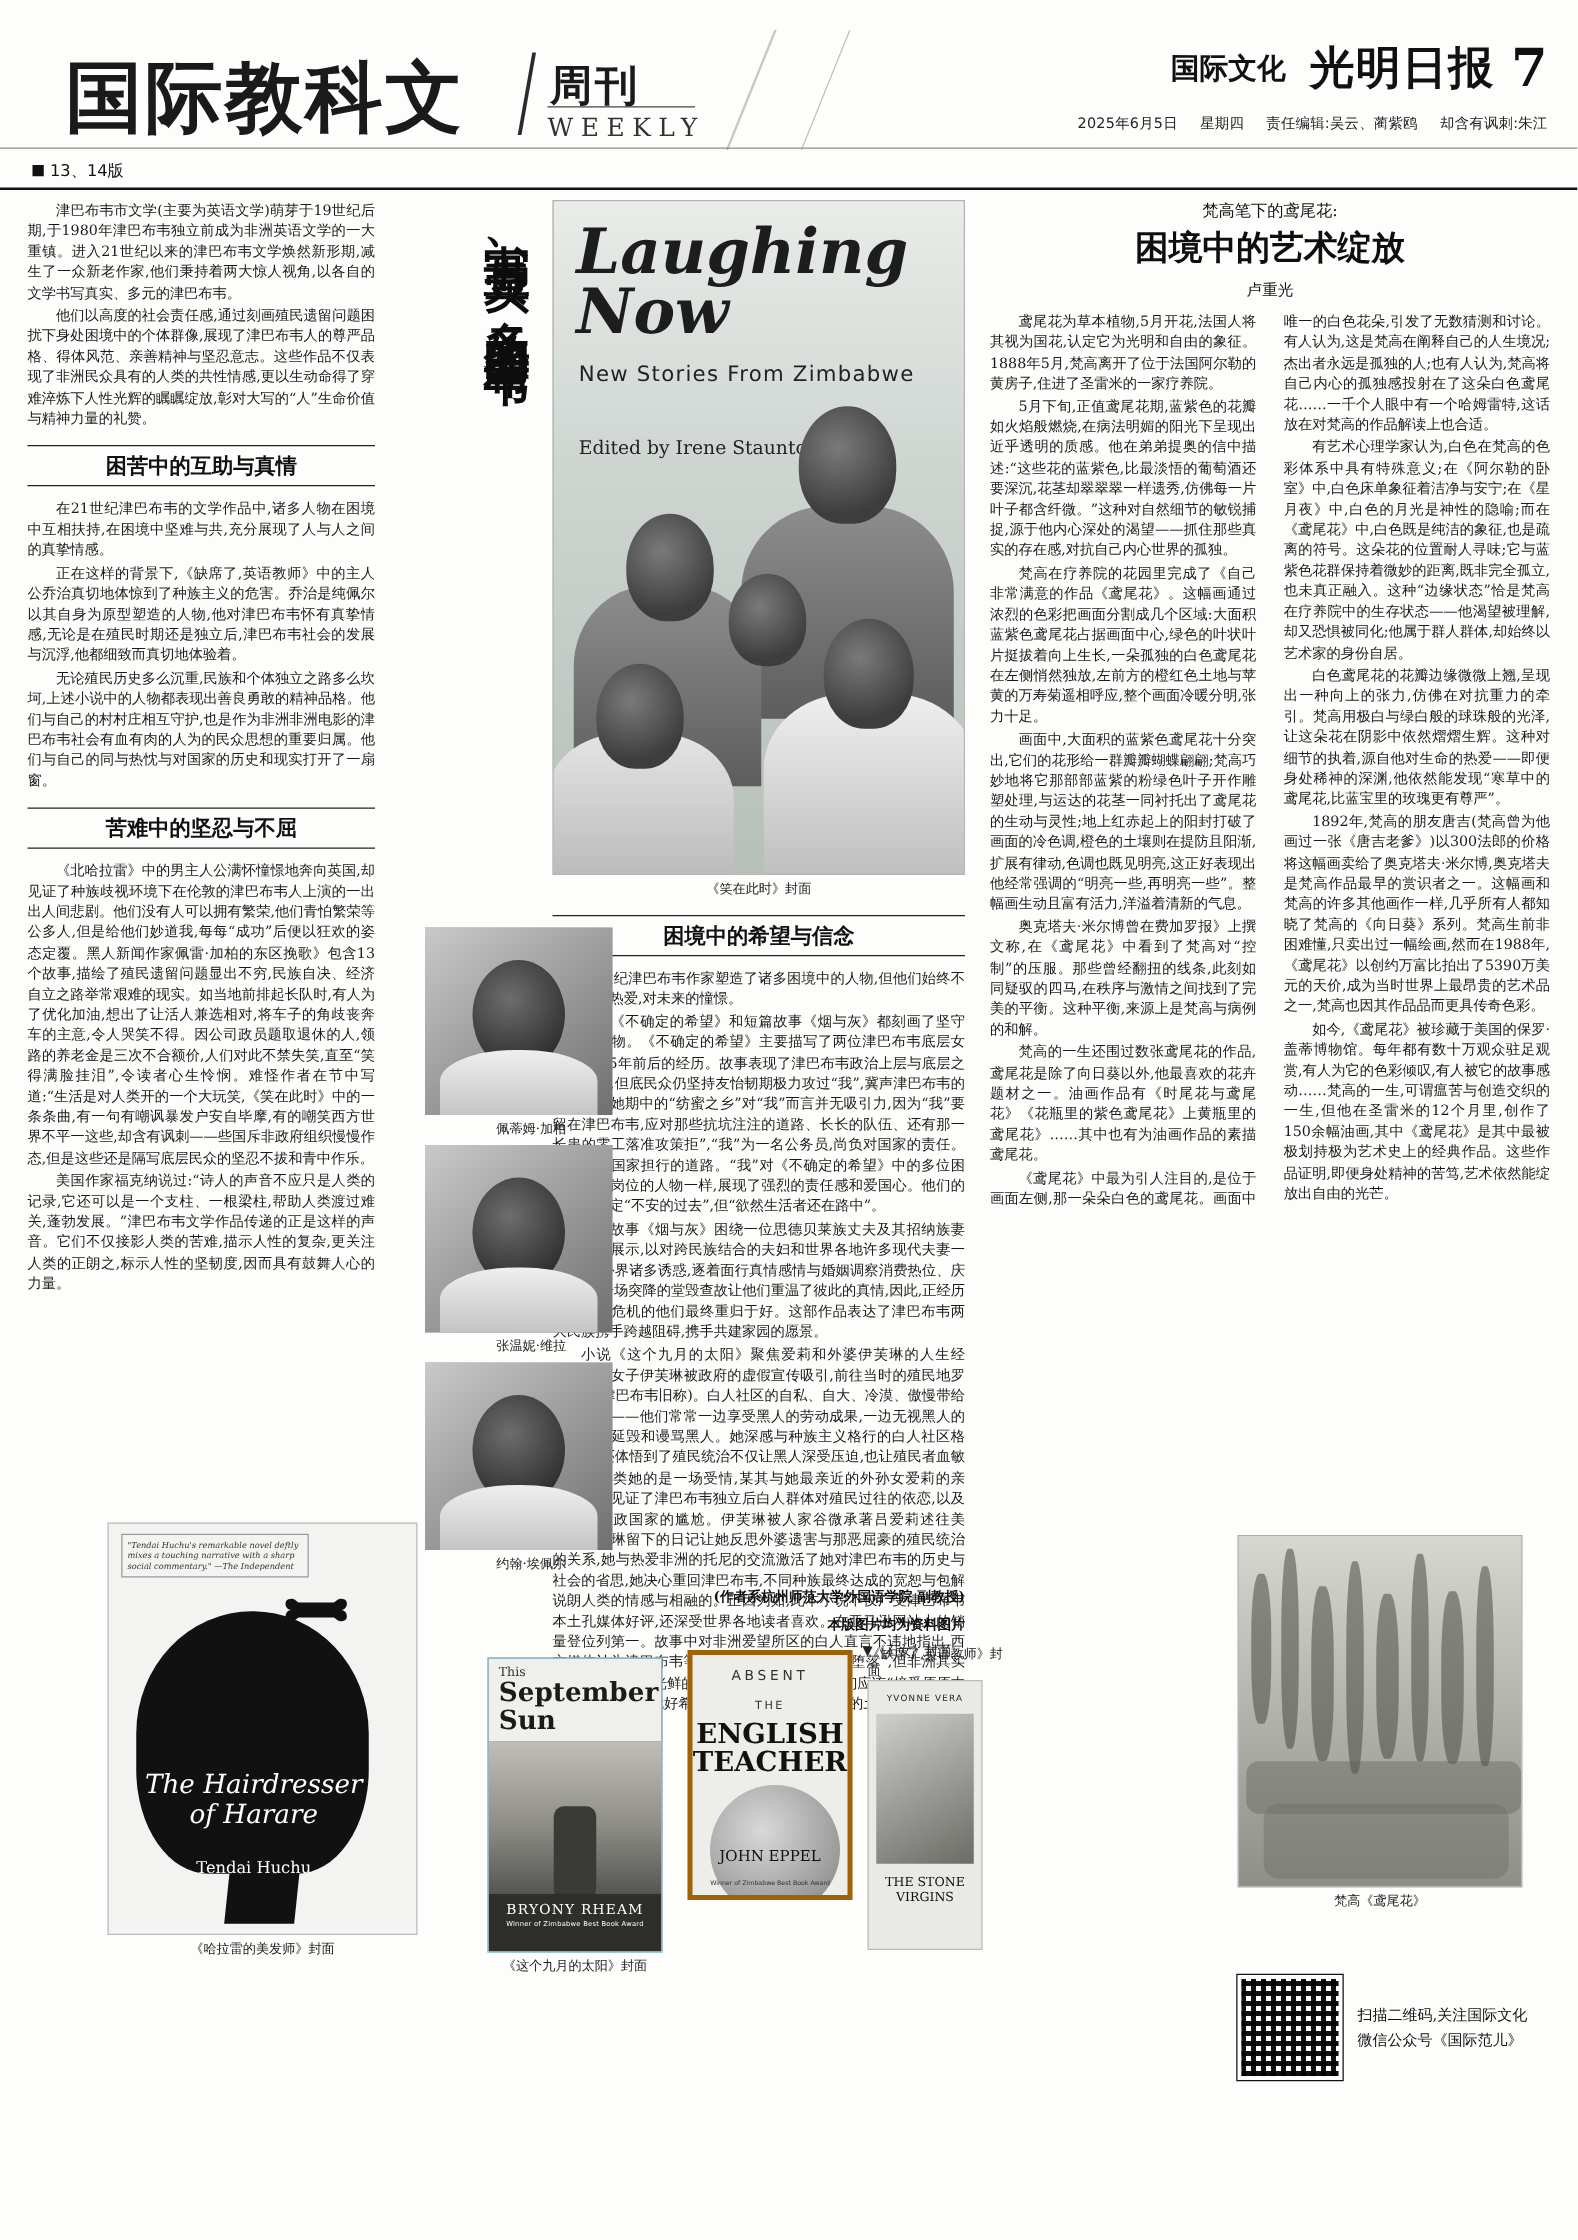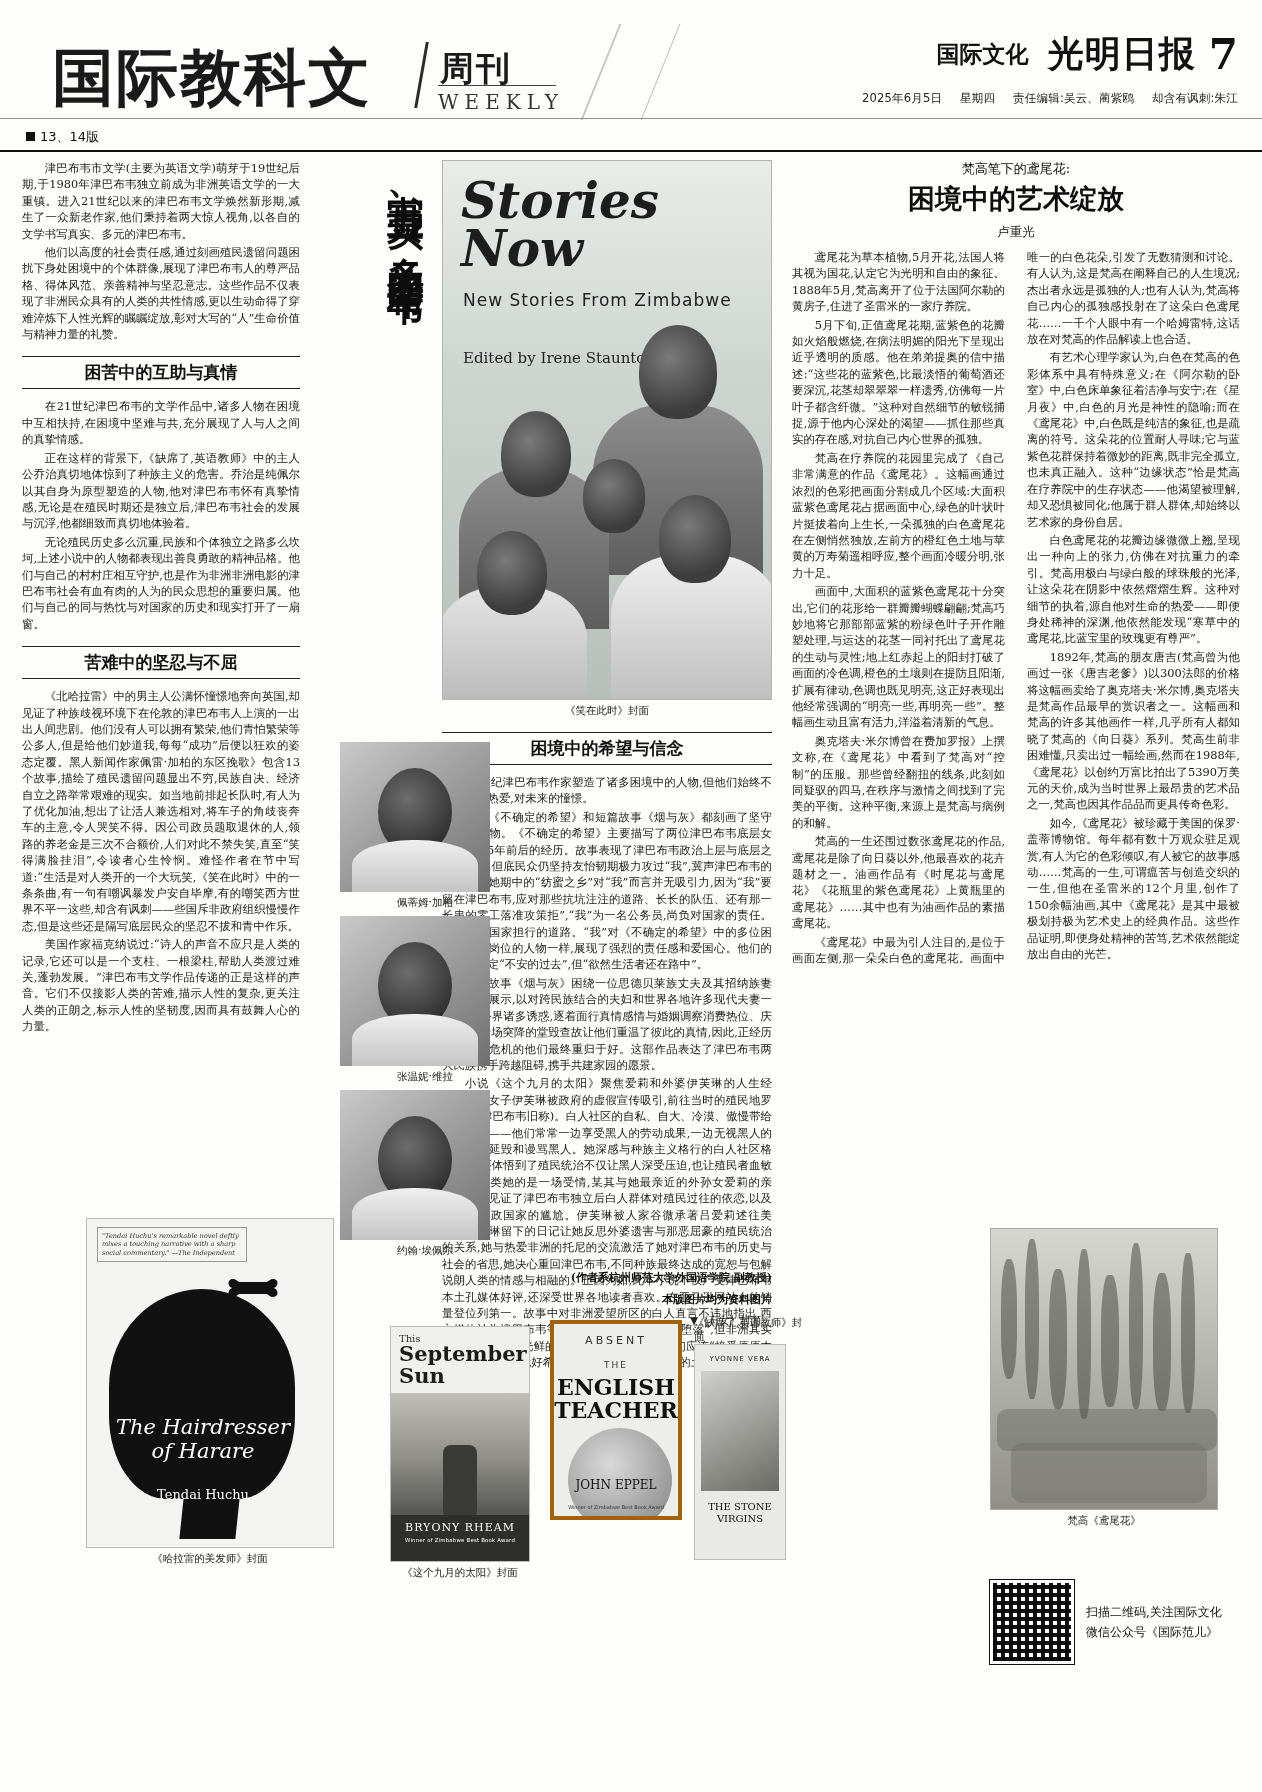--- a/index.html
+++ b/index.html
@@ -268,21 +268,21 @@
       <p class="tx">美国作家福克纳说过:“诗人的声音不应只是人类的记录,它还可以是一个支柱、一根梁柱,帮助人类渡过难关,蓬勃发展。”津巴布韦文学作品传递的正是这样的声音。它们不仅接影人类的苦难,描示人性的复杂,更关注人类的正朗之,标示人性的坚韧度,因而具有鼓舞人心的力量。</p>
     </div>
 
     <div class="vtitle">书写真实、多元的津巴布韦</div>
     <div class="vbyline">□ 蓝云春</div>
 
     <div class="col colC">
 
       <div class="lncover">
         <div class="lnsky"></div>
-        <div class="lntitle">Stories Now</div>
+        <div class="lntitle">Laughing Now</div>
         <div class="lnsub">New Stories From Zimbabwe</div>
         <div class="lned">Edited by Irene Staunton</div>
         <div class="lnfaces">
           <div class="torso" style="left:150px;top:86px;width:170px;height:170px;"></div>
           <div class="face" style="left:196px;top:6px;width:78px;height:94px;"></div>
           <div class="torso" style="left:16px;top:150px;width:150px;height:160px;"></div>
           <div class="face" style="left:58px;top:92px;width:70px;height:86px;"></div>
           <div class="torso" style="left:168px;top:236px;width:170px;height:150px;background:linear-gradient(180deg,#efefef,#bdbdbd);"></div>
           <div class="face" style="left:216px;top:176px;width:72px;height:88px;"></div>
           <div class="torso" style="left:-6px;top:268px;width:150px;height:130px;background:linear-gradient(180deg,#e4e4e4,#b5b5b5);"></div>

